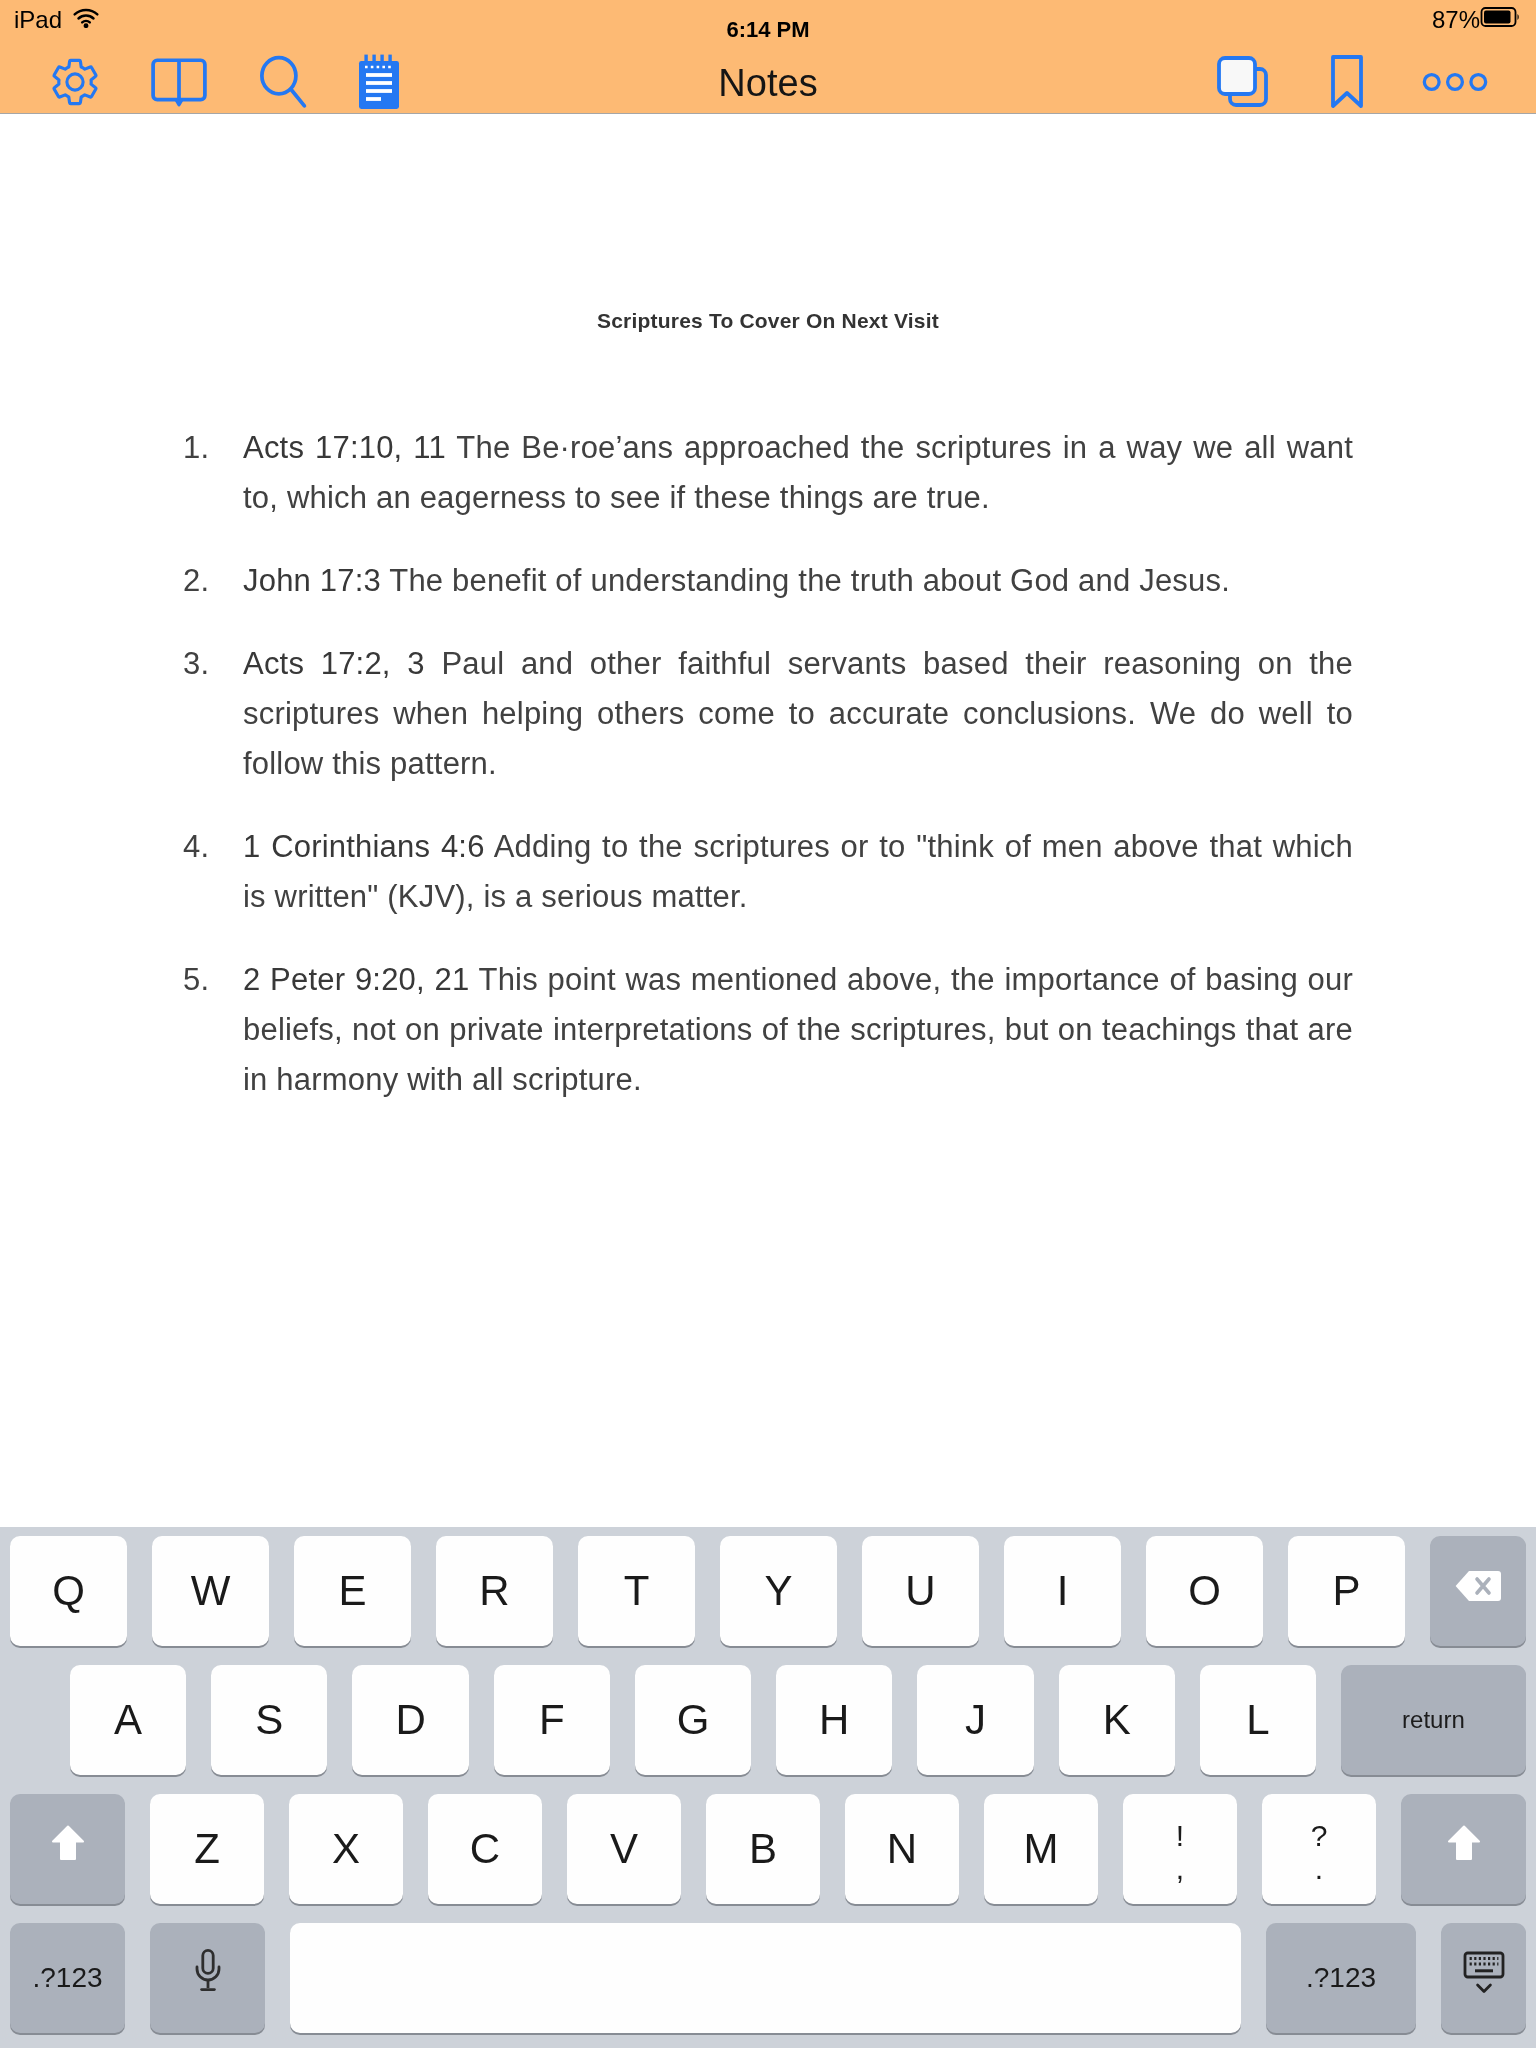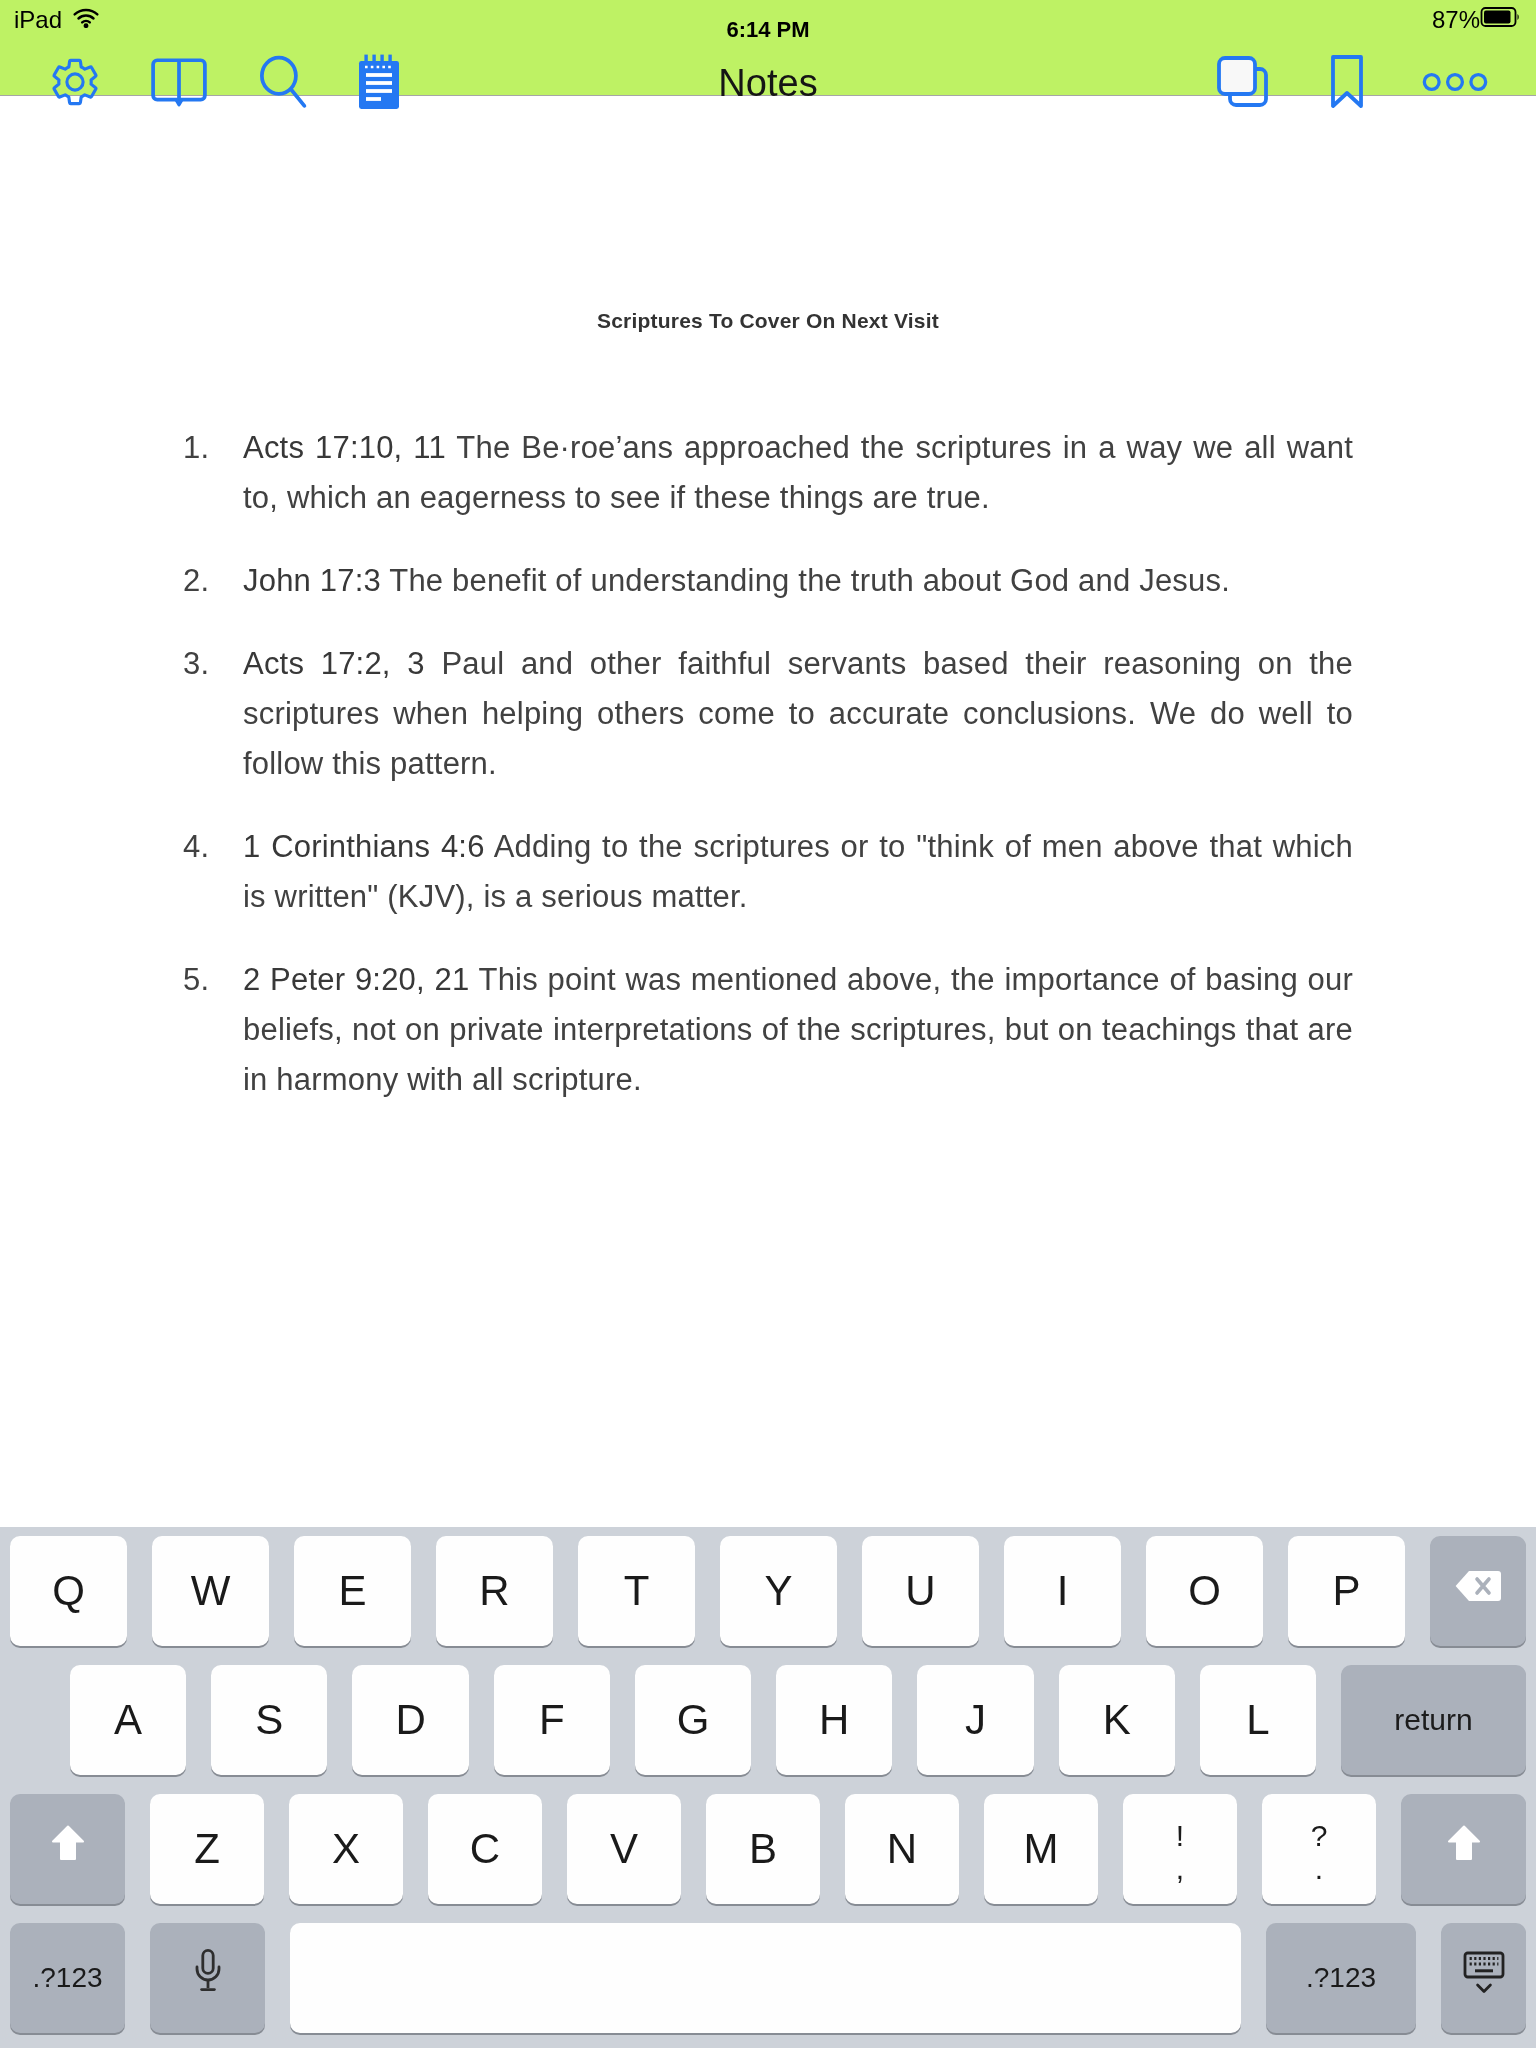--- a/index.html
+++ b/index.html
@@ -3,21 +3,21 @@
 <meta charset="utf-8">
 <style>
   html,body{margin:0;padding:0;background:#444;}
   .screen{
     position:relative;width:1536px;height:2048px;margin:0 auto;
     background:#ffffff;overflow:hidden;
     font-family:"Liberation Sans", sans-serif;
     -webkit-font-smoothing:antialiased;
   }
   
-  .chrome{position:absolute;top:0;left:0;right:0;height:96px;background:#bef264;border-bottom:1px solid #a6a6a6;box-sizing:border-box;}
+  .chrome{position:absolute;top:0;left:0;right:0;height:114px;background:#fdba74;border-bottom:1px solid #a6a6a6;box-sizing:border-box;}
   .status-bar{height:40px;display:flex;align-items:center;padding:0 14px;font-size:24px;color:#000;position:relative;}
   .sb-left{display:flex;align-items:center;gap:10px;}
   .sb-time{position:absolute;left:50%;transform:translateX(-50%);font-weight:bold;font-size:22px;margin-top:19px;}
   .sb-right{margin-left:auto;display:flex;align-items:center;gap:0;}
   .nav-bar{height:86px;display:flex;align-items:center;padding:0 48px;position:relative;}
   .nav-left{display:flex;align-items:center;gap:48px;}
   .nav-right{margin-left:auto;display:flex;align-items:center;gap:58px;}
   .nav-title{position:absolute;left:50%;transform:translateX(-50%);font-size:38px;color:#151515;}
   .icon-btn{display:flex;align-items:center;justify-content:center;cursor:pointer;background:none;border:none;padding:0;}
   
@@ -29,21 +29,21 @@
   .note-item .body{flex:1;text-align:justify;}
   .ref{font-weight:normal;color:#383838;}
   
   .keyboard{position:absolute;left:0;right:0;bottom:0;height:521px;background:#cdd2d9;box-sizing:border-box;padding:9px 10px 0 10px;}
   .krow{display:flex;height:110px;margin-bottom:19px;gap:25px;}
   .krow-2{padding-left:60px;}
   .key{background:#fefefe;border-radius:10px;box-shadow:0 2px 0 #878c94;display:flex;align-items:center;justify-content:center;font-size:42px;color:#1a1a1a;cursor:pointer;user-select:none;}
   .key.letter{flex:1 1 0;}
   .key.gray{background:#abb1bb;}
   .key-delete{flex:0 0 96px;}
-  .key-return{flex:0 0 185px;font-size:30px;color:#1c1c1c;}
+  .key-return{flex:0 0 185px;font-size:24px;color:#1c1c1c;}
   .key-shift-l{flex:0 0 115px;}
   .key-shift-r{flex:0 0 125px;}
   .key-punct{flex:1 1 0;flex-direction:column;font-size:30px;line-height:33px;padding-top:6px;box-sizing:border-box;}
   .key-num{flex:0 0 115px;font-size:28px;}
   .key-mic{flex:0 0 115px;}
   .key-space{flex:1 1 0;}
   .key-num2{flex:0 0 150px;font-size:28px;}
   .key-dismiss{flex:0 0 85px;flex-direction:column;gap:4px;}
 </style>
 </head>

